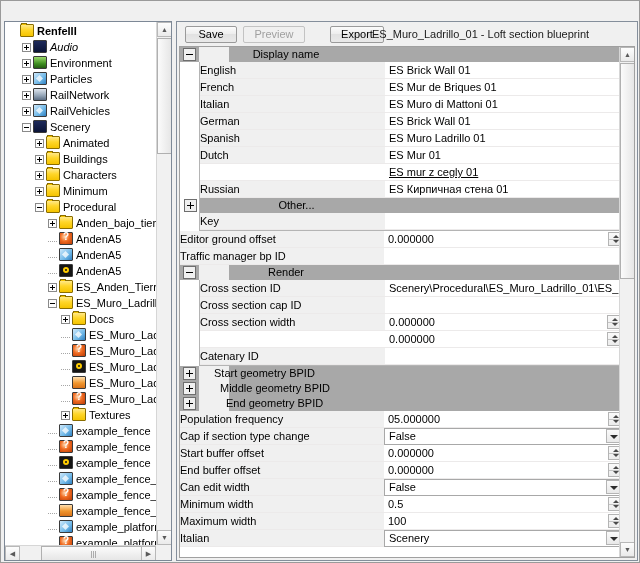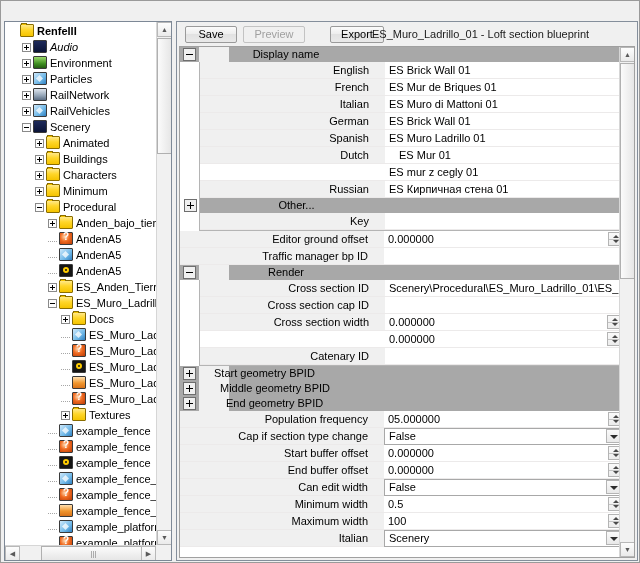--- a/index.html
+++ b/index.html
@@ -253,21 +253,20 @@
     border-bottom: 1px solid #eceaea;
     background: #fff;
   }
   .prow .plabel {
     position: absolute;
     left: 0; top: 0;
     width: 204px;
     height: 16px;
     line-height: 16px;
     padding-right: 16px;
-    text-align: right;
     box-sizing: border-box;
     background: #f0f0f0;
     font-size: 11px;
     color: #000;
     white-space: nowrap;
     overflow: hidden;
   }
   .prow .pvalue {
     position: absolute;
     left: 204px; top: 0;
@@ -475,24 +474,24 @@
             <div class="prow">
               <div class="plabel" style="width: 185px;">German</div>
               <div class="pvalue" style="left: 185px;">ES Brick Wall 01</div>
             </div>
             <div class="prow">
               <div class="plabel" style="width: 185px;">Spanish</div>
               <div class="pvalue" style="left: 185px;">ES Muro Ladrillo 01</div>
             </div>
             <div class="prow">
               <div class="plabel" style="width: 185px;">Dutch</div>
-              <div class="pvalue" style="left: 195px;">ES Mur 01</div>
-            </div>
-            <div class="prow">
-              <div class="pvalue" style="left: 185px;">ES mur z cegly 01</div>
+              <div class="pvalue" style="left: 185px;">ES Mur 01</div>
+            </div>
+            <div class="prow">
+              <div class="pvalue" style="left: 185px; text-decoration: underline;">ES mur z cegly 01</div>
             </div>
             <div class="prow">
               <div class="plabel" style="width: 185px;">Russian</div>
               <div class="pvalue" style="left: 185px;">ES Кирпичная стена 01</div>
             </div>
             <div class="cat" style="margin-left: 0px;">
               <div class="cat-exp plus" style="left: -16px;"></div>
               <div class="cat-title" style="left: 0px; width: 185px; text-align: center;">Other...</div>
             </div>
             <div class="prow">

